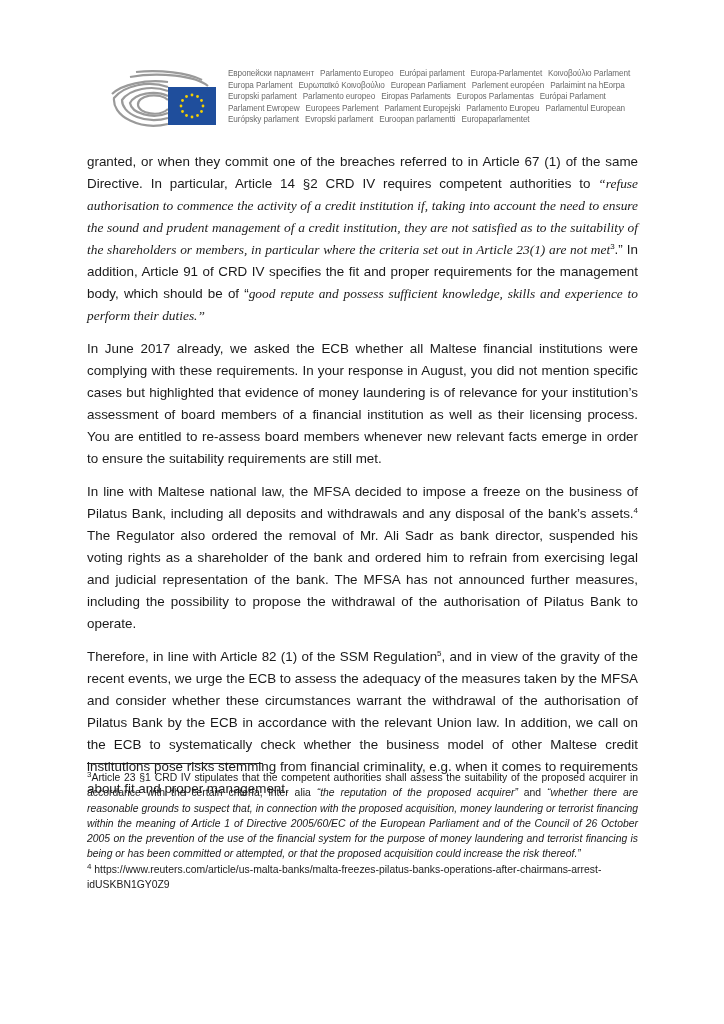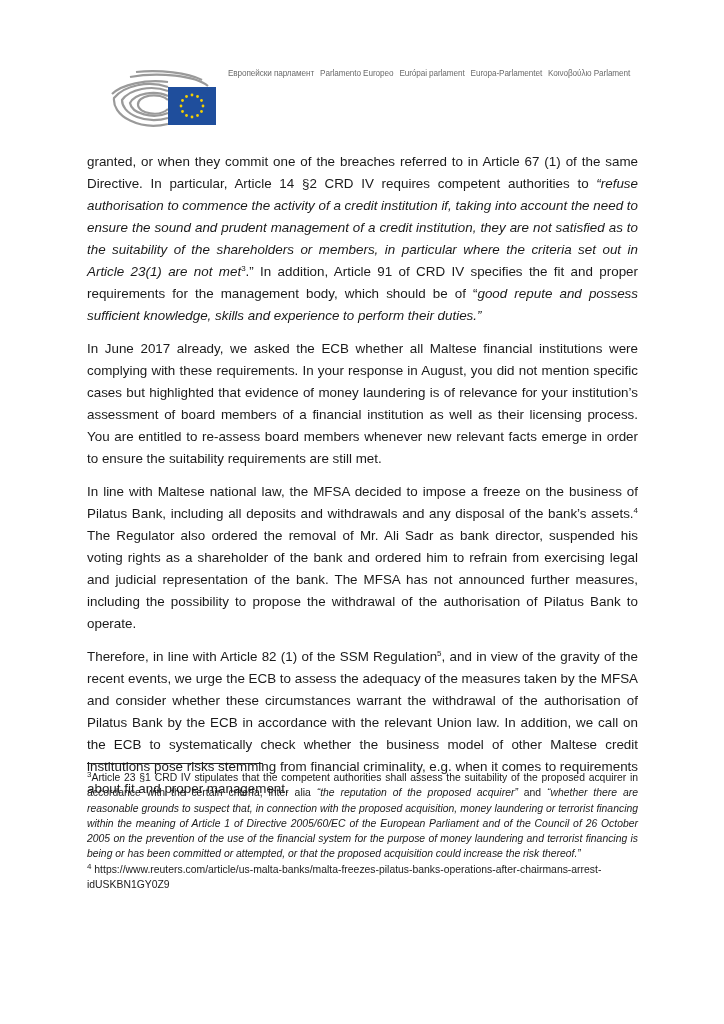--- a/index.html
+++ b/index.html
@@ -5,21 +5,21 @@
   html, body { margin:0; padding:0; background:#ffffff; }
   body { width:724px; height:1024px; position:relative; overflow:hidden;
          font-family:"Liberation Sans", "DejaVu Sans", sans-serif; color:#1a1a1a; }
   .header { position:absolute; left:110px; top:58px; width:520px; height:72px; }
   .logo { position:absolute; left:0; top:0; width:108px; height:70px; }
   .langs { position:absolute; left:118px; top:10px; width:410px;
            font-size:8.2px; line-height:11.6px; color:#6b6b6b; letter-spacing:-0.1px; white-space:nowrap; }
   .langs .row span { margin-right:6px; }
   .content { position:absolute; left:87px; top:151px; width:551px; }
   p.body { margin:0 0 11px 0; font-size:13.4px; line-height:22px; text-align:justify; }
-  p.body em { font-style:italic; }
+  p.body em { font-style:italic;font-family:Liberation Serif, serif; }
   sup { font-size:8px; line-height:0; vertical-align:super; }
   .divider { position:absolute; left:87px; top:763px; width:176px; height:0; border-top:1.2px solid #222; }
   .footnotes { position:absolute; left:87px; top:770px; width:551px; }
   .fn { margin:0; font-size:10.4px; line-height:15.3px; text-align:justify; }
   .fn em { }
   .fn.left { text-align:left; }
 </style>
 </head>
 <body>
 
@@ -47,20 +47,32 @@
         <circle cx="72.5" cy="53.5" r="1.4"></circle>
       <circle cx="71" cy="48" r="1.4"></circle>
         <circle cx="72.5" cy="42.5" r="1.4"></circle>
         <circle cx="76.5" cy="38.5" r="1.4"></circle>
     </g>
   </svg>
   <div class="langs">
     <div class="row">
       <span>Европейски парламент</span><span>Parlamento Europeo</span><span>Európai parlament</span><span>Europa-Parlamentet</span><span>Κοινοβούλιο Parlament</span>
     </div>
+    <div class="row">
+      <span>Europa Parlament</span><span>Ευρωπαϊκό Κοινοβούλιο</span><span>European Parliament</span><span>Parlement européen</span><span>Parlaimint na hEorpa</span>
+    </div>
+    <div class="row">
+      <span>Europski parlament</span><span>Parlamento europeo</span><span>Eiropas Parlaments</span><span>Europos Parlamentas</span><span>Európai Parlament</span>
+    </div>
+    <div class="row">
+      <span>Parlament Ewropew</span><span>Europees Parlement</span><span>Parlament Europejski</span><span>Parlamento Europeu</span><span>Parlamentul European</span>
+    </div>
+    <div class="row">
+      <span>Európsky parlament</span><span>Evropski parlament</span><span>Euroopan parlamentti</span><span>Europaparlamentet</span>
+    </div>
   </div>
 </div>
 
 <div class="content">
   <p class="body"><span>granted, or when they commit one of the breaches referred to in Article 67 (1) of the same Directive. In particular, Article 14 §2 CRD IV requires competent authorities to </span><em>“refuse authorisation to commence the activity of a credit institution if, taking into account the need to ensure the sound and prudent management of a credit institution, they are not satisfied as to the suitability of the shareholders or members, in particular where the criteria set out in Article 23(1) are not met</em><sup>3</sup><span>.” In addition, Article 91 of CRD IV specifies the fit and proper requirements for the management body, which should be of “</span><em>good repute and possess sufficient knowledge, skills and experience to perform their duties.”</em></p>
 
   <p class="body">In June 2017 already, we asked the ECB whether all Maltese financial institutions were complying with these requirements. In your response in August, you did not mention specific cases but highlighted that evidence of money laundering is of relevance for your institution’s assessment of board members of a financial institution as well as their licensing process. You are entitled to re-assess board members whenever new relevant facts emerge in order to ensure the suitability requirements are still met.</p>
 
   <p class="body"><span>In line with Maltese national law, the MFSA decided to impose a freeze on the business of Pilatus Bank, including all deposits and withdrawals and any disposal of the bank’s assets.</span><sup>4</sup><span> The Regulator also ordered the removal of Mr. Ali Sadr as bank director, suspended his voting rights as a shareholder of the bank and ordered him to refrain from exercising legal and judicial representation of the bank. The MFSA has not announced further measures, including the possibility to propose the withdrawal of the authorisation of Pilatus Bank to operate.</span></p>
 

